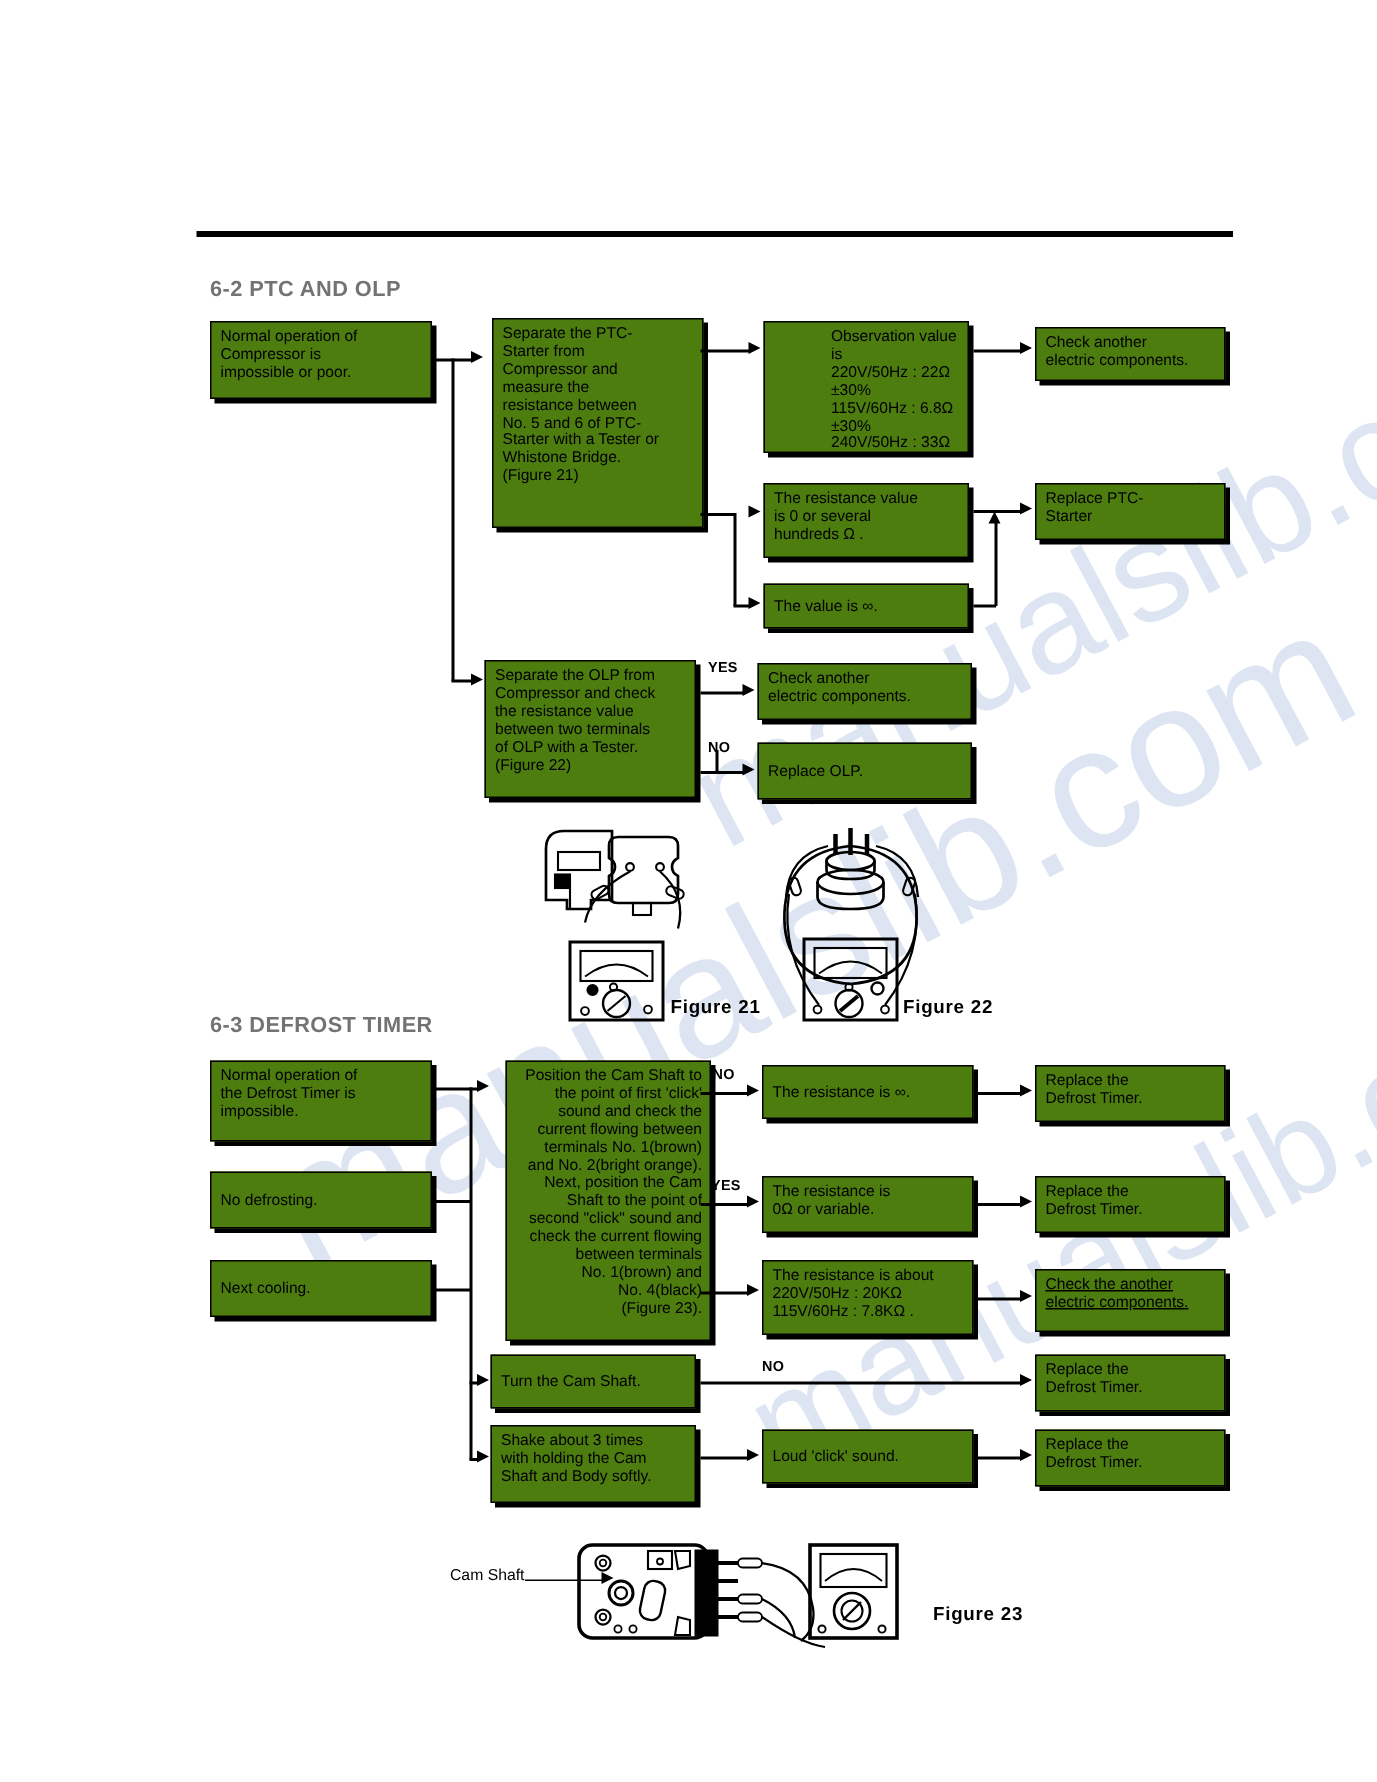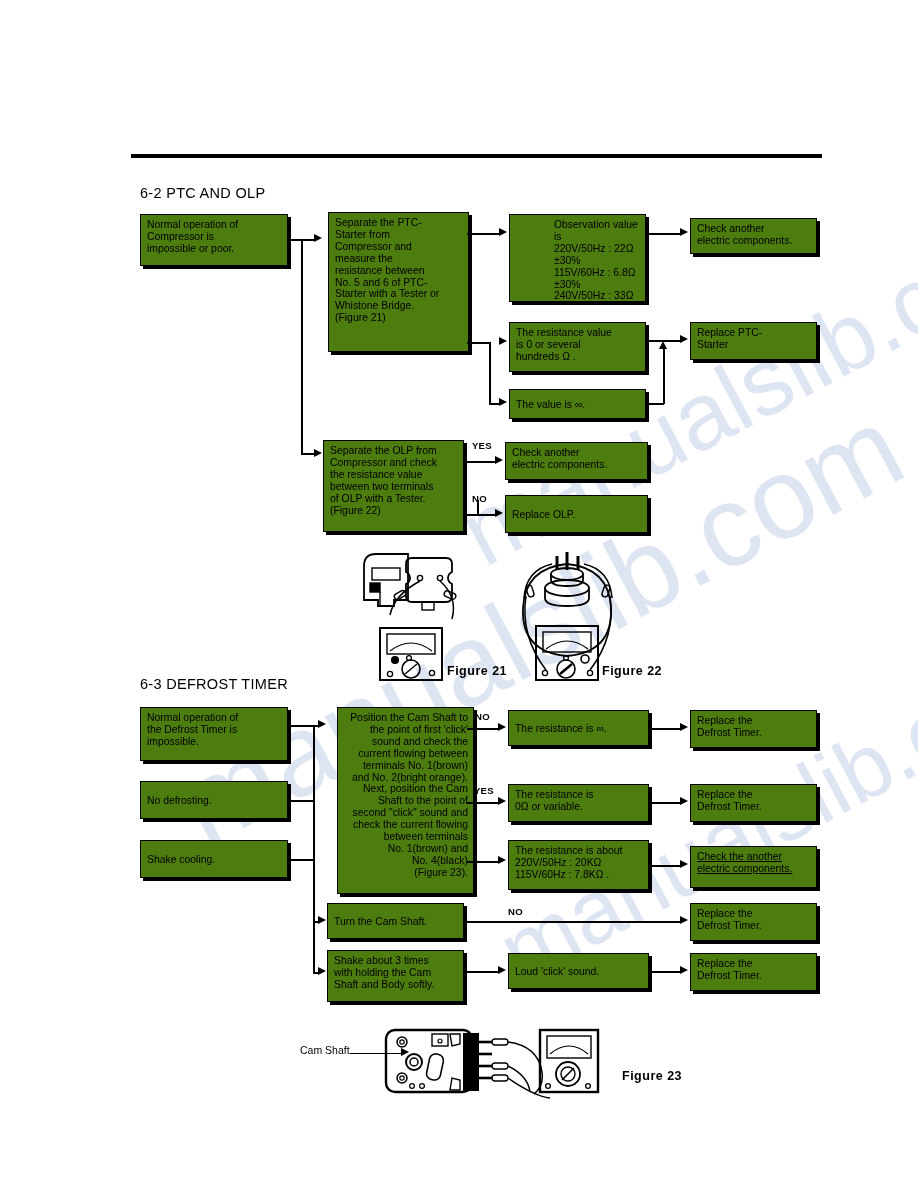--- a/index.html
+++ b/index.html
@@ -29,24 +29,24 @@
   .wm2{left:430px;top:330px;font-size:95px;transform:rotate(-28deg);}
   .wm3{left:470px;top:760px;font-size:90px;transform:rotate(-28deg);}
 
   .rule{
     position:absolute;left:131px;top:154px;width:691px;height:4px;
     background:#000;
   }
 
   .section-title{
     position:absolute;
-    font-weight:normal;
+    font-weight:bold;
     font-size:14.5px;
     letter-spacing:.3px;
-    color:#000000;
+    color:#737373;
     white-space:nowrap;
   }
 
   
   .box{
     position:absolute;
     border:1.6px solid #000;
     background:#4d7c0f;
     box-sizing:border-box;
     box-shadow:3px 3px 0 0 #000;
@@ -269,21 +269,21 @@
 
   <div class="box" style="left:140px;top:707px;width:148px;height:54px;">
     <div class="t">Normal operation of
 the Defrost Timer is
 impossible.</div>
   </div>
   <div class="box vc" style="left:140px;top:781px;width:148px;height:38px;">
     <div class="t">No defrosting.</div>
   </div>
   <div class="box vc" style="left:140px;top:840px;width:148px;height:38px;">
-    <div class="t">Shake cooling.</div>
+    <div class="t">Next cooling.</div>
   </div>
 
   <div class="box" style="left:337px;top:707px;width:137px;height:187px;text-align:right;">
     <div class="t">Position the Cam Shaft to
 the point of first 'click'
 sound and check the
 current flowing between
 terminals  No. 1(brown)
 and No. 2(bright orange).
 Next, position the Cam

